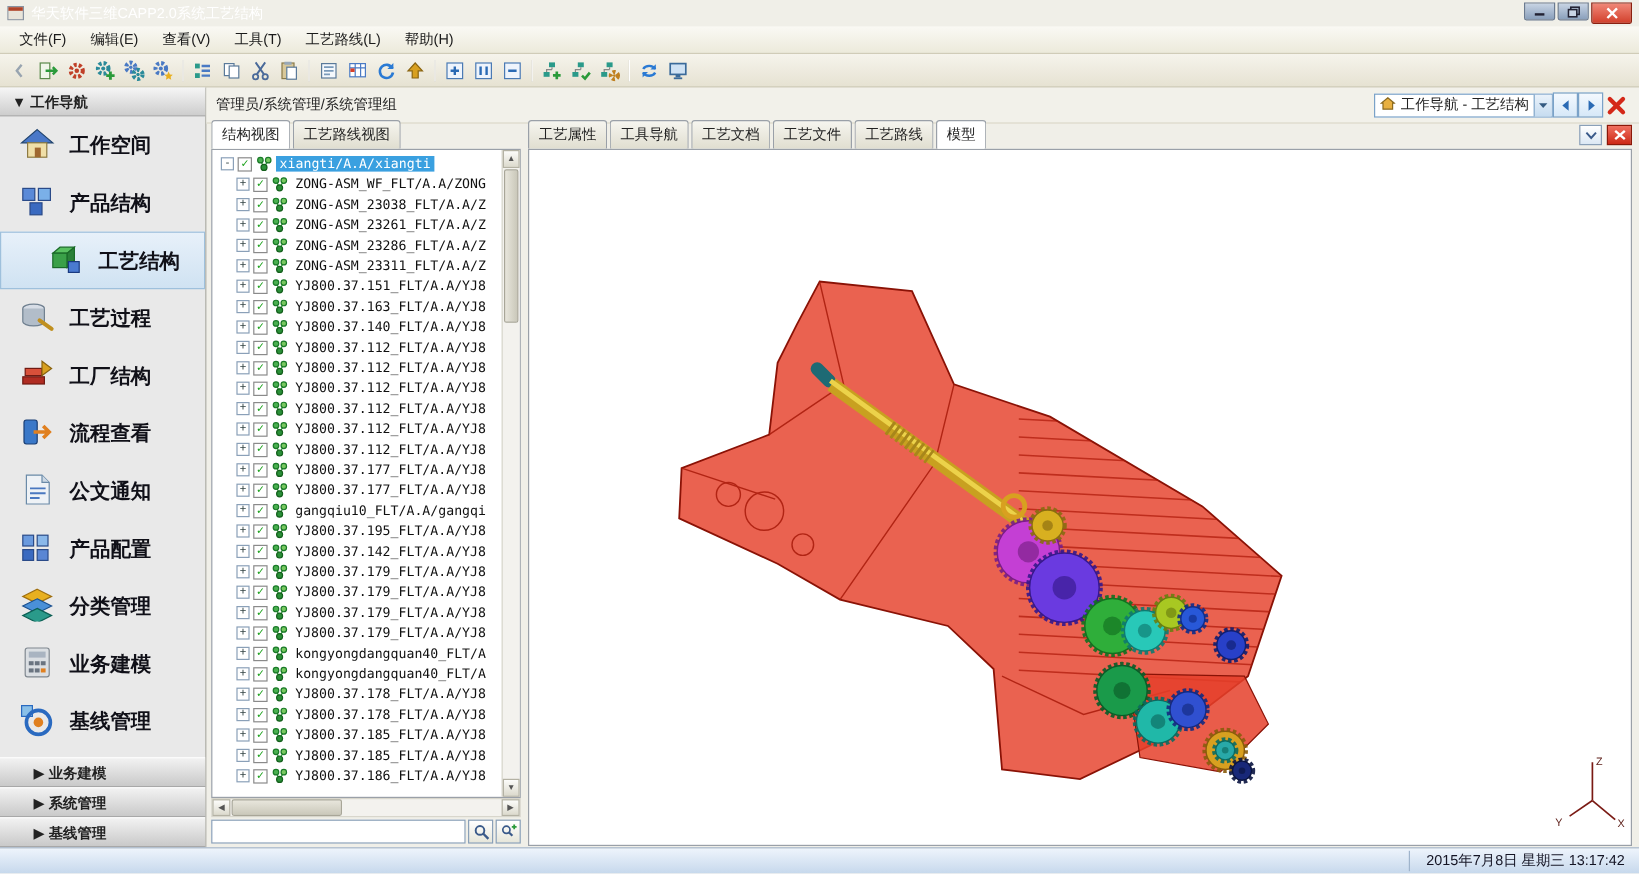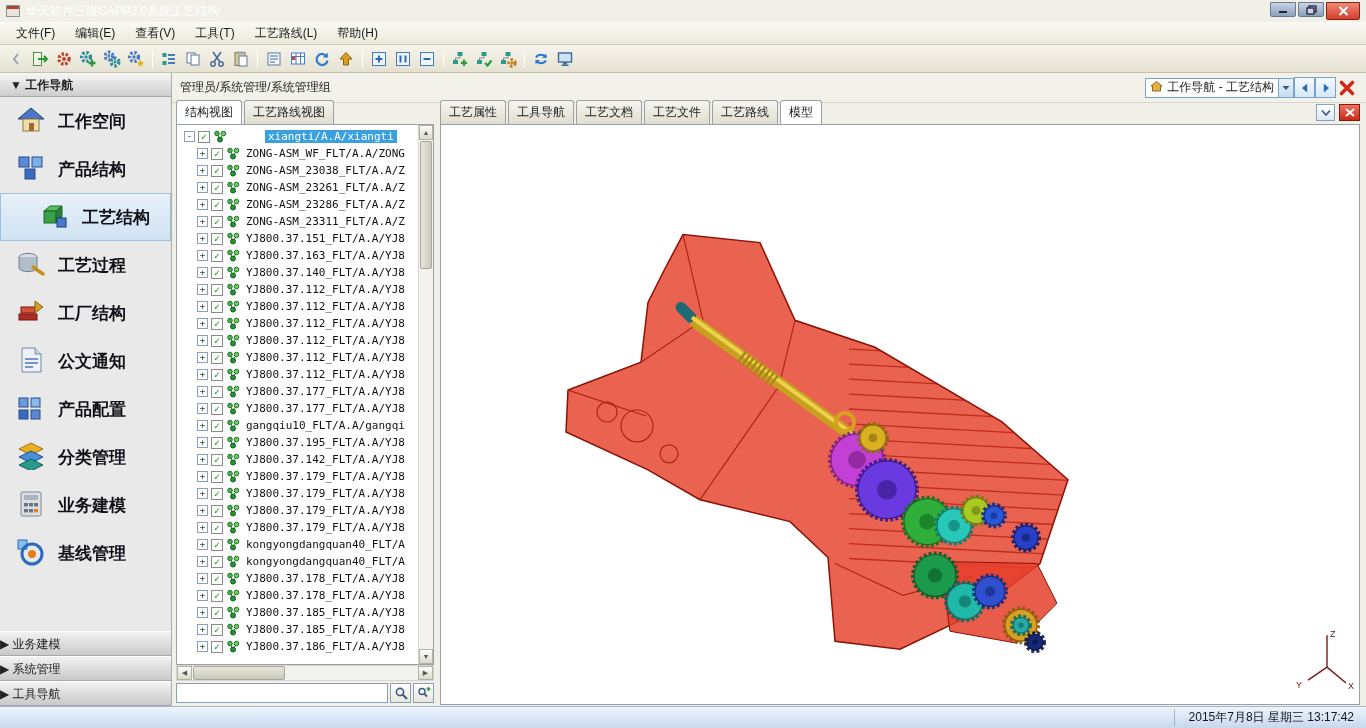--- a/index.html
+++ b/index.html
@@ -26,21 +26,21 @@
 .tb-sep{width:1px;height:18px;background:#b4b0a0;border-right:1px solid #fff;margin:0 4px;}
 
 
 .sidebar{position:absolute;left:0;top:73px;width:172px;height:633px;background:#e9e9e9;border-right:1px solid #aeaea6;display:flex;flex-direction:column;}
 .sb-header{height:24px;line-height:24px;padding-left:10px;font-weight:bold;color:#222;cursor:pointer;
 background:linear-gradient(#f6f6f6,#cdcdcd);border-bottom:1px solid #a8a8a8;}
 .sb-items{flex:1;overflow:hidden;}
 .sb-item{height:48px;display:flex;align-items:center;padding-left:16px;cursor:pointer;}
 .sb-item.active{background:linear-gradient(#e8f1fa,#cfe2f2);outline:1px solid #9ec0dc;outline-offset:-1px;padding-left:40px;}
 .sb-label{margin-left:12px;font-size:17px;font-weight:bold;color:#101018;}
-.sb-section{height:25px;line-height:25px;padding-left:0;font-weight:normal;color:#222;cursor:pointer;
+.sb-section{height:25px;line-height:25px;padding-left:28px;font-weight:bold;color:#222;cursor:pointer;
 background:linear-gradient(#f2f2f2,#c9c9c9);border-top:1px solid #fff;border-bottom:1px solid #a8a8a8;}
 
 
 .crumbrow{position:absolute;left:172px;top:73px;width:1194px;height:30px;background:#f2f1ea;border-bottom:1px solid #dbd7c8;
 display:flex;align-items:center;padding:0 8px;color:#222;}
 .nav-controls{margin-left:auto;display:flex;align-items:center;gap:0;}
 .combo{height:20px;background:#fff;border:1px solid #7aa2c8;display:flex;align-items:center;padding-left:4px;cursor:pointer;min-width:138px;}
 .combo-label{margin:0 4px;white-space:nowrap;}
 .combo-arrow{width:15px;height:18px;margin-left:auto;border-left:1px solid #7aa2c8;display:flex;align-items:center;justify-content:center;
 background:linear-gradient(#eaf2fa,#c6dcf0);}
@@ -55,21 +55,21 @@
 background:linear-gradient(#f6f5ef,#e0ded0);color:#222;cursor:pointer;white-space:nowrap;}
 .tab.active{background:#fff;position:relative;z-index:2;font-family:Liberation Mono, monospace;}
 .tree-body{position:absolute;left:0;top:21px;width:258px;height:541px;background:#fff;border:1px solid #9aa0a8;overflow:hidden;padding:3px 0 0 2px;}
 .tree-row{height:17px;display:flex;align-items:center;white-space:nowrap;font-family:"DejaVu Sans Mono",monospace;font-size:11px;cursor:default;}
 .exp{width:11px;height:11px;flex:none;border:1px solid #8aa0b8;background:#fff;color:#344;
 font:9px/9px "DejaVu Sans Mono",monospace;text-align:center;margin:0 3px;cursor:pointer;}
 .cb{width:12px;height:12px;flex:none;border:1px solid #8a8a8a;background:#fff;color:#18a018;font-weight:bold;
 font-size:10px;line-height:10px;text-align:center;margin-right:3px;cursor:pointer;}
 .node-ico{width:14px;height:13px;flex:none;margin-right:3px;display:flex;}
 .tree-label{padding:0 3px;color:#101010;cursor:pointer;}
-.tree-row.selected .tree-label{background:#3aa0e0;color:#fff;margin-left:35px;}
+.tree-row.selected .tree-label{background:#3aa0e0;color:#fff;}
 .vscroll{position:absolute;right:1px;top:22px;width:15px;height:539px;background:#f3f2ee;border-left:1px solid #d8d6cc;}
 .scroll-arrow{height:15px;width:100%;background:linear-gradient(#fcfcfa,#dcdacd);border:1px solid #b4b2a4;
 display:flex;align-items:center;justify-content:center;font-size:7px;color:#555;cursor:pointer;}
 .vthumb{position:absolute;left:1px;top:16px;width:12px;height:128px;background:linear-gradient(90deg,#e8e6dc,#cac8ba);border:1px solid #a8a698;border-radius:2px;cursor:grab;}
 .hscroll{position:absolute;left:0;top:562px;width:258px;height:16px;background:#f3f2ee;border:1px solid #d8d6cc;display:flex;}
 .hscroll .scroll-arrow{width:15px;height:14px;}
 .hthumb{width:92px;height:14px;background:linear-gradient(#e8e6dc,#cac8ba);border:1px solid #a8a698;border-radius:2px;margin-left:1px;cursor:grab;}
 .searchrow{position:absolute;left:0;top:580px;width:258px;height:20px;display:flex;gap:2px;}
 .search-input{flex:1;height:20px;border:1px solid #8aa0b8;padding:0 4px;font-size:11px;background:#fff;}
 .sbtn{width:21px;height:20px;border:1px solid #8aa0b8;background:linear-gradient(#ffffff,#e6e6da);
@@ -325,20 +325,27 @@
         <div class="sb-item">
           <span><svg width="30" height="28" viewBox="0 0 30 28">
               <rect x="3" y="16" width="18" height="6" fill="#b02c22" stroke="#701a12"></rect>
               <rect x="5" y="9" width="14" height="6" fill="#d8503a" stroke="#701a12"></rect>
               <path d="M19 3 L27 9 L19 15 Z" fill="#d8a020" stroke="#8a6410"></path>
             </svg></span>
           <span class="sb-label">工厂结构</span>
         </div>
         <div class="sb-item">
           <span><svg width="30" height="28" viewBox="0 0 30 28">
+              <rect x="4" y="4" width="11" height="20" rx="2" fill="#3a78c8" stroke="#1a3e74"></rect>
+              <path d="M12 14 H24 M20 9 L25 14 L20 19" stroke="#e08020" stroke-width="3" fill="none"></path>
+            </svg></span>
+          <span class="sb-label">流程查看</span>
+        </div>
+        <div class="sb-item">
+          <span><svg width="30" height="28" viewBox="0 0 30 28">
               <path d="M6 2 H19 L25 8 V26 H6 Z" fill="#eef2f6" stroke="#6a8aa8"></path>
               <path d="M19 2 V8 H25" fill="#cdd9e5" stroke="#6a8aa8"></path>
               <path d="M9 13 H22 M9 17 H22 M9 21 H17" stroke="#4a78c0" stroke-width="1.6"></path>
             </svg></span>
           <span class="sb-label">公文通知</span>
         </div>
         <div class="sb-item">
           <span><svg width="30" height="28" viewBox="0 0 30 28">
               <rect x="3" y="4" width="9" height="9" fill="#6a9ade" stroke="#2a4a88"></rect>
               <rect x="15" y="4" width="9" height="9" fill="#8ab8ea" stroke="#2a4a88"></rect>
@@ -373,21 +380,21 @@
               <rect x="2" y="2" width="9" height="9" fill="#8ac0e8" stroke="#2a6ac0"></rect>
               <circle cx="16" cy="16" r="10" fill="none" stroke="#2a6ac0" stroke-width="3"></circle>
               <circle cx="16" cy="16" r="4" fill="#e08020"></circle>
             </svg></span>
           <span class="sb-label">基线管理</span>
         </div>
       </div>
     <div id="sb-sections">
         <div class="sb-section">▶ 业务建模</div>
         <div class="sb-section">▶ 系统管理</div>
-        <div class="sb-section">▶ 工具导航</div>
+        <div class="sb-section">▶ 基线管理</div>
       </div>
   </div>
 
   <div class="crumbrow">
     <span>管理员/系统管理/系统管理组</span>
     <div class="nav-controls">
       <div class="combo">
         <span><svg width="13" height="13" viewBox="0 0 13 13">
               <path d="M6.5 1.5 L12 6 H10.5 V11 H2.5 V6 H1 Z" fill="#e8b040" stroke="#8a6a20"></path>
             </svg></span>

